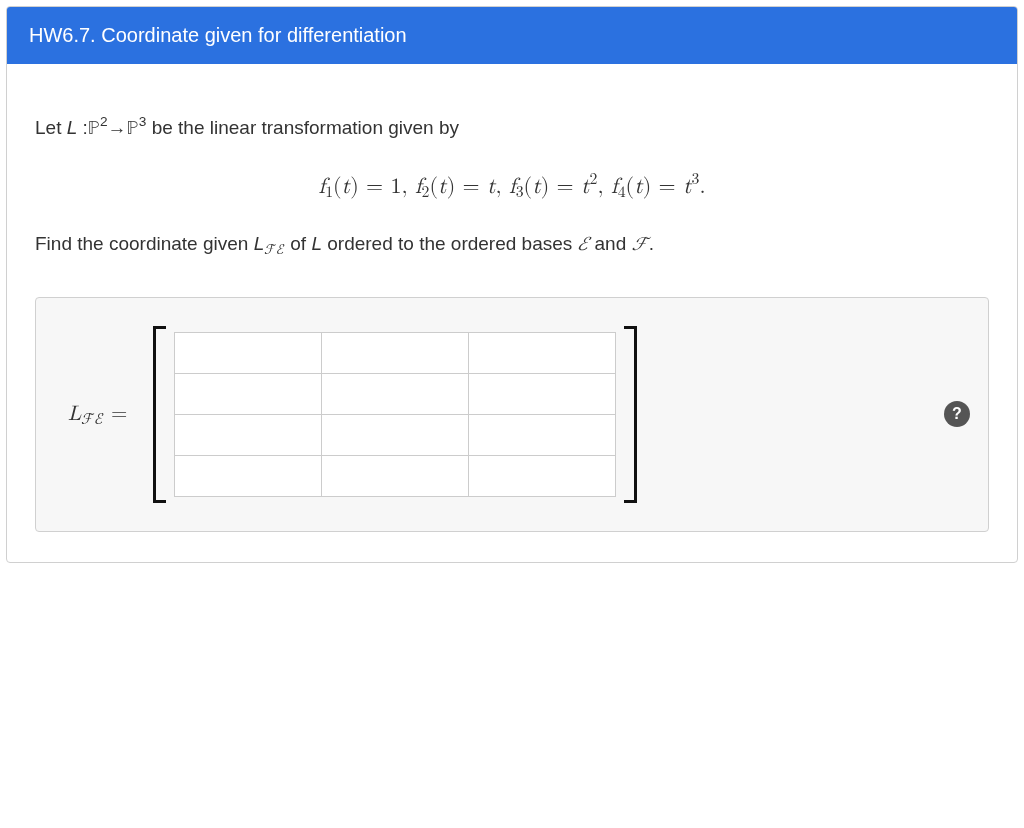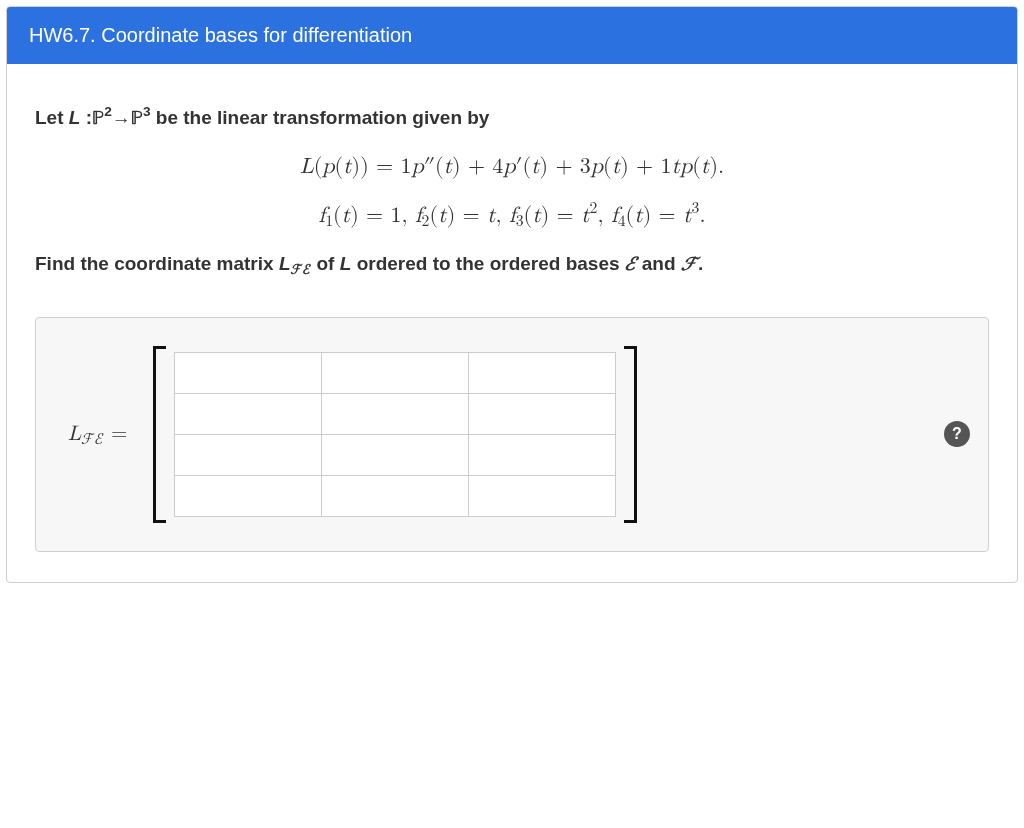--- a/index.html
+++ b/index.html
@@ -34,22 +34,21 @@
   .card-body {
     padding: 22px 28px 30px 28px;
   }
   .math-display {
     text-align: center;
     margin: 14px 0 18px 0;
     font-family: "Cambria Math", STIX, "Latin Modern Math", Georgia, serif;
     font-size: 22px;
   }
   p.problem-line {
-    margin: 18px 0;
-    font-weight: bold;
+    margin: 28px 0;
   }
   .mi { font-style: italic; }
   .bbP, .scriptE, .scriptF, .mi-L {
     font-family: "Cambria Math", STIX, "Latin Modern Math", Georgia, serif;
   }
   .bbP::before { content: "\2119"; } 
   .scriptE::before { content: "\2130"; } 
   .scriptF::before { content: "\2131"; } 
   sup, sub { font-size: 0.72em; line-height: 0; }
   sub { vertical-align: -0.28em; }
@@ -131,43 +130,40 @@
     text-align: center;
     cursor: pointer;
     padding: 0;
   }
 </style>
 </head>
 <body>
 
 <div class="card">
   <div class="card-header">
-    <span>HW6.7. Coordinate bases for differentiation</span>
+    <span>HW6.7. Coordinate given for differentiation</span>
   </div>
   <div class="card-body">
 
     <p class="problem-line">
       <span>Let </span>
       <span class="mi">L</span>&nbsp;:<span class="bbP"></span><sup>2</sup>→<span class="bbP"></span><sup>3</sup>
       <span> be the linear transformation given by</span>
     </p>
 
-    <div class="math-display">
-      <span class="mi">L</span>(<span class="mi">p</span>(<span class="mi">t</span>)) = 1<span class="mi">p</span>″(<span class="mi">t</span>) + 4<span class="mi">p</span>′(<span class="mi">t</span>) + 3<span class="mi">p</span>(<span class="mi">t</span>) + 1<span class="mi">t</span><span class="mi">p</span>(<span class="mi">t</span>).
-    </div>
 
 
 
 
     <div class="math-display">
       <span class="mi">f</span><sub>1</sub>(<span class="mi">t</span>) = 1, <span class="mi">f</span><sub>2</sub>(<span class="mi">t</span>) = <span class="mi">t</span>, <span class="mi">f</span><sub>3</sub>(<span class="mi">t</span>) = <span class="mi">t</span><sup>2</sup>, <span class="mi">f</span><sub>4</sub>(<span class="mi">t</span>) = <span class="mi">t</span><sup>3</sup>.
     </div>
 
     <p class="problem-line">
-      <span>Find the coordinate matrix </span>
+      <span>Find the coordinate given </span>
       <span class="mi">L</span><sub><span class="scriptF"></span><span class="scriptE"></span></sub>
       <span> of </span>
       <span class="mi">L</span>
       <span> ordered to the ordered bases </span>
       <span class="scriptE mi"></span>
       <span> and </span>
       <span class="scriptF mi"></span><span>.</span>
     </p>
 
     <div class="answer-panel">

